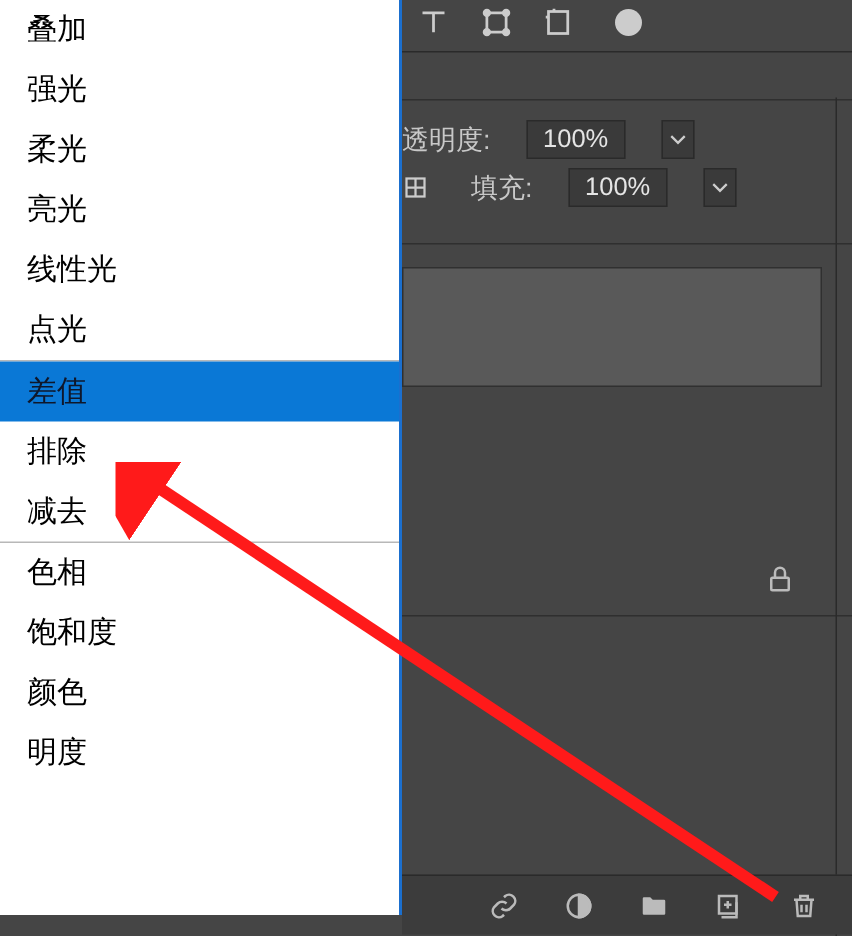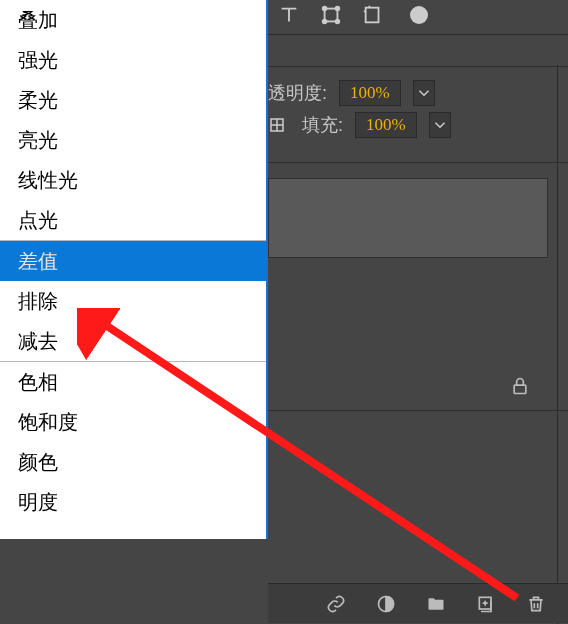--- a/index.html
+++ b/index.html
@@ -11,37 +11,37 @@
   font-size: 16px;
   color: #d0d0d0;
   position: relative;
   overflow: hidden;
 }
 .dropdown {
   position: absolute;
   left: 0;
   top: 0;
   width: 268px;
-  height: 539px;
+  height: 610px;
   background: #fff;
   border-right: 2px solid #1b6fce;
   z-index: 10;
 }
 .menu-group { border-bottom: 1px solid #b8b8b8; }
 .menu-group:last-child { border-bottom: none; }
 .menu-item {
   padding: 4px 18px;
   color: #000;
   font-size: 20px;
   line-height: 1.6;
   cursor: default;
 }
 .menu-item.selected {
   background: #0a78d6;
-  color: #e5e5e5;
+  color: #0f172a;
 }
 .right-panel {
   position: absolute;
   left: 268px;
   top: 0;
   right: 0;
   height: 100%;
   background: #454545;
 }
 .top-divider {
@@ -69,37 +69,36 @@
   background: #ccc;
   border-radius: 50%;
   margin-left: 6px;
 }
 .field-row {
   position: absolute;
   left: 0;
   right: 20px;
   display: flex;
   align-items: center;
-  gap: 12px;
+  gap: 24px;
 }
 .opacity-row { top: 80px; }
 .fill-row { top: 112px; }
 .field-label {
   color: #c8c8c8;
   font-size: 18px;
 }
 .pct-box {
   background: #3a3a3a;
   border: 1px solid #2a2a2a;
-  color: #eab308;
+  color: #e5e5e5;
   padding: 2px 10px;
   font-size: 17px;
   display: flex;
   align-items: center;
-  font-family: Liberation Serif, serif;
 }
 .chev-btn {
   width: 22px;
   height: 26px;
   background: #3a3a3a;
   border: 1px solid #2a2a2a;
   display: flex;
   align-items: center;
   justify-content: center;
 }

